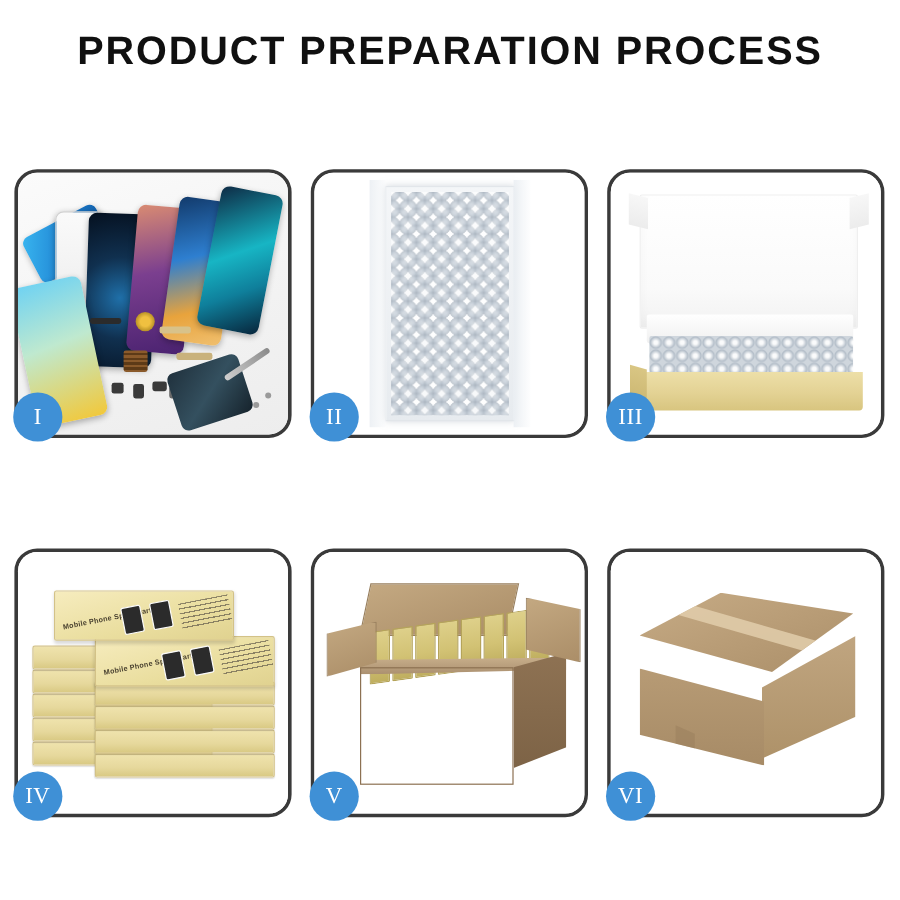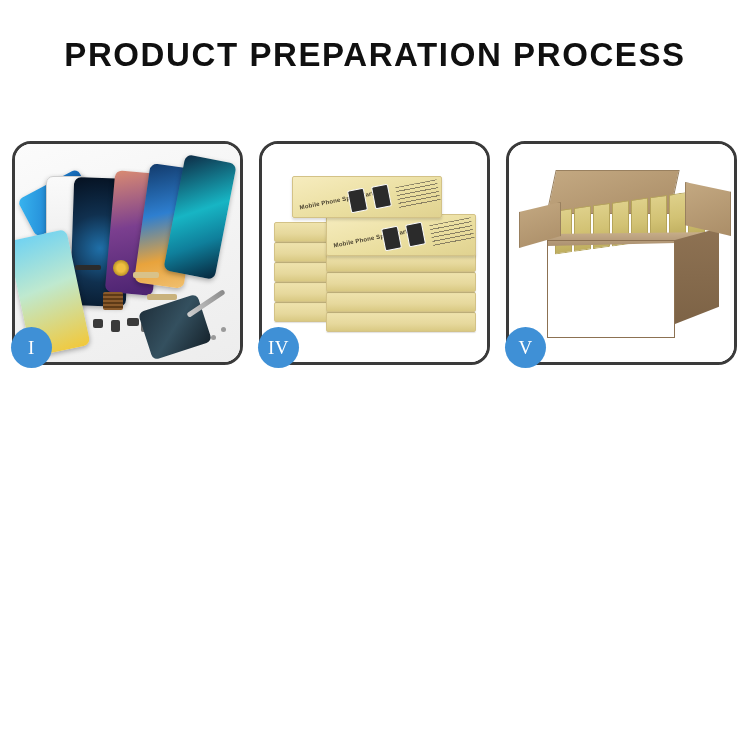--- a/index.html
+++ b/index.html
@@ -5,21 +5,21 @@
   * { box-sizing: border-box; margin: 0; padding: 0; }
   html, body {
     width: 750px; height: 750px;
     background: #ffffff;
     font-family: "Liberation Sans", sans-serif;
     overflow: hidden;
   }
   .page { position: relative; width: 750px; height: 750px; background: #fff; }
 
   
-  .header { padding-top: 36px; text-align: center; }
+  .header { padding-top: 23px; text-align: center; }
   .title {
     font-size: 33px;
     font-weight: 700;
     letter-spacing: 1.6px;
     color: #101010;
     white-space: nowrap;
     font-family: "Liberation Sans", sans-serif;
   }
   .subtitle {
     margin-top: 11px;
@@ -329,21 +329,41 @@
         <div class="part sm3"></div>
         <div class="part sm4"></div>
         <div class="part backpl"></div>
         <div class="part tool"></div>
         <div class="part screw1"></div>
         <div class="part screw2"></div>
       </div>
       <div class="badge">I</div>
     </div>
 
-
+    <div class="panel">
+      <div class="panel-inner p2">
+        <div class="bubble-sheet">
+          <div class="sheet-edge l"></div>
+          <div class="sheet-edge r"></div>
+          <div class="bubbles"></div>
+          <div class="bubbles offset"></div>
+        </div>
+      </div>
+      <div class="badge">II</div>
+    </div>
+
+    <div class="panel">
+      <div class="panel-inner p3">
+        <div class="mailer-lid"></div>
+        <div class="mailer-foam"></div>
+        <div class="mailer-bubbles"></div>
+        <div class="mailer-base"></div>
+      </div>
+      <div class="badge">III</div>
+    </div>
 
     <div class="panel">
       <div class="panel-inner p4">
         <div class="stack">
           <div class="sbox" style="left:0;  top:132px;"></div>
           <div class="sbox" style="left:0;  top:112px;"></div>
           <div class="sbox" style="left:0;  top:92px;"></div>
           <div class="sbox" style="left:0;  top:72px;"></div>
           <div class="sbox" style="left:0;  top:52px;"></div>
           <div class="sbox" style="left:52px; top:142px;"></div>
@@ -382,15 +402,30 @@
         </div>
         <div class="carton-rim"></div>
         <div class="carton-body"></div>
         <div class="carton-side"></div>
         <div class="flap flap-left"></div>
         <div class="flap flap-right"></div>
       </div>
       <div class="badge">V</div>
     </div>
 
+    <div class="panel">
+      <div class="panel-inner p6">
+        <div class="sealed">
+          <div class="sealed-top">
+            <div class="tape"></div>
+          </div>
+          <div class="sealed-side"></div>
+          <div class="sealed-front">
+            <div class="tape-tab"></div>
+            <div class="tape-tab2"></div>
+          </div>
+        </div>
+      </div>
+      <div class="badge">VI</div>
+    </div>
 
   </div>
 </div>
 
 </body></html>

